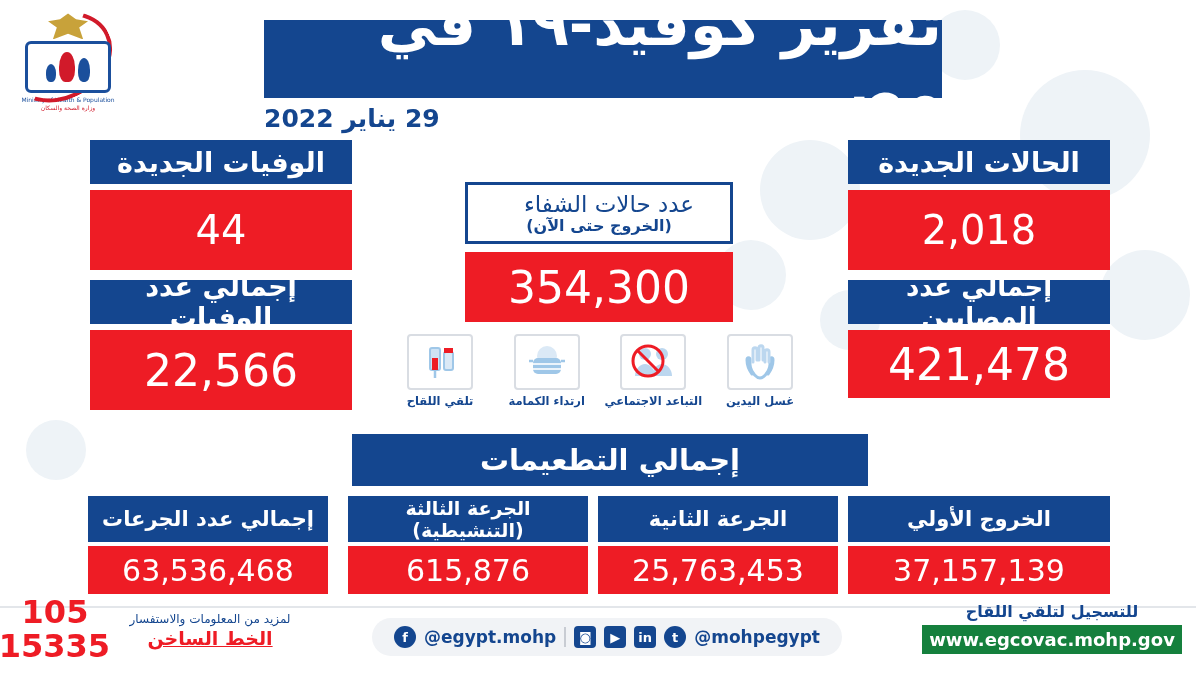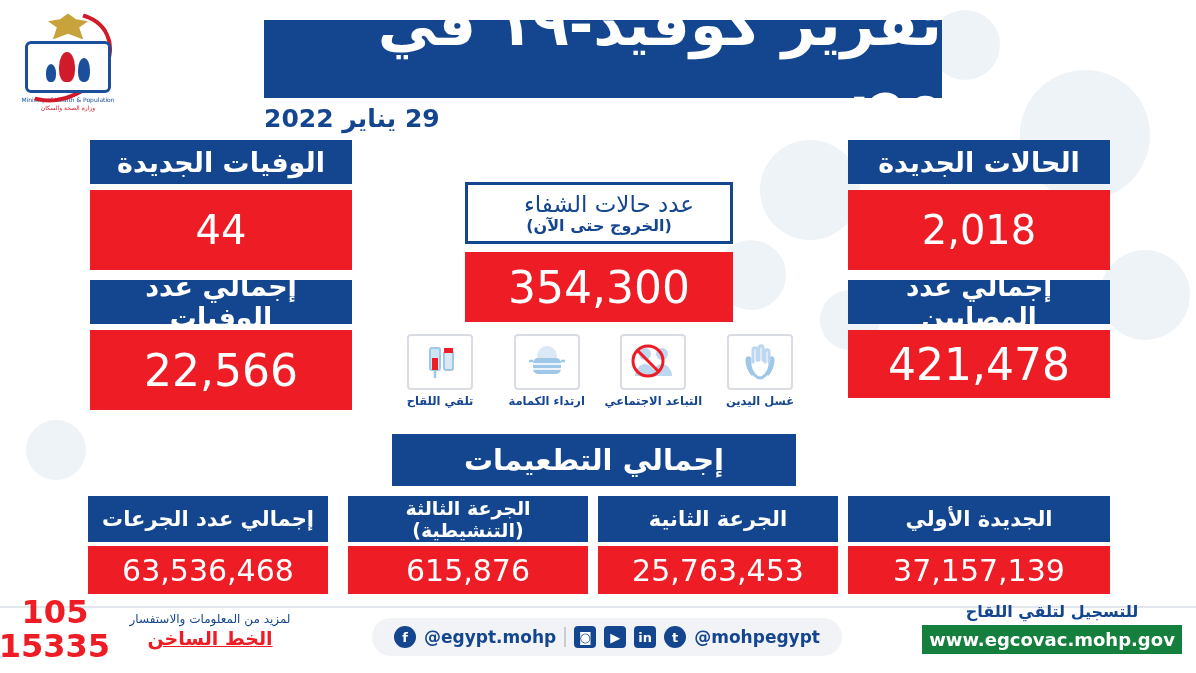--- a/index.html
+++ b/index.html
@@ -117,23 +117,22 @@
   .prev-item { width: 100px; text-align: center; }
   .prev-icon {
     width: 66px; height: 56px; margin: 0 auto 4px auto;
     border: 2px solid #d9dde3; border-radius: 4px; background: #fff;
     position: relative; display: flex; align-items: center; justify-content: center;
   }
   .prev-label { font-size: 11.5px; color: #14468f; font-weight: bold; }
 
   
   .vac-hdr {
-    position: absolute; left: 352px; top: 434px; width: 404px; height: 52px;
+    position: absolute; left: 352px; top: 434px; width: 516px; height: 52px;
     font-size: 29px;
-    margin-left: 40px;
   }
   .vac-cell-hdr { position: absolute; top: 496px; height: 46px; font-size: 21px; }
   .vac-cell-val { position: absolute; top: 546px; height: 48px; font-size: 30px; }
   .vc1 { left: 848px; width: 262px; }
   .vc2 { left: 598px; width: 240px; }
   .vc3 { left: 348px; width: 240px; }
   .vc4 { left: 88px;  width: 240px; }
 
   
   .footer-line {
@@ -276,21 +275,21 @@
           <rect x="26" y="6" width="9" height="5" fill="#ee1c25"></rect>
         </svg>
       </div>
       <div class="prev-label">تلقي اللقاح</div>
     </div>
 
   </div>
 
   <div class="hdr vac-hdr">إجمالي التطعيمات</div>
 
-  <div class="hdr vac-cell-hdr vc1">الجديدة الأولي</div>
+  <div class="hdr vac-cell-hdr vc1">الخروج الأولي</div>
   <div class="val vac-cell-val vc1">37,157,139</div>
 
   <div class="hdr vac-cell-hdr vc2">الجرعة الثانية</div>
   <div class="val vac-cell-val vc2">25,763,453</div>
 
   <div class="hdr vac-cell-hdr vc3" style="font-size:19px;">الجرعة الثالثة (التنشيطية)</div>
   <div class="val vac-cell-val vc3">615,876</div>
 
   <div class="hdr vac-cell-hdr vc4">إجمالي عدد الجرعات</div>
   <div class="val vac-cell-val vc4">63,536,468</div>

